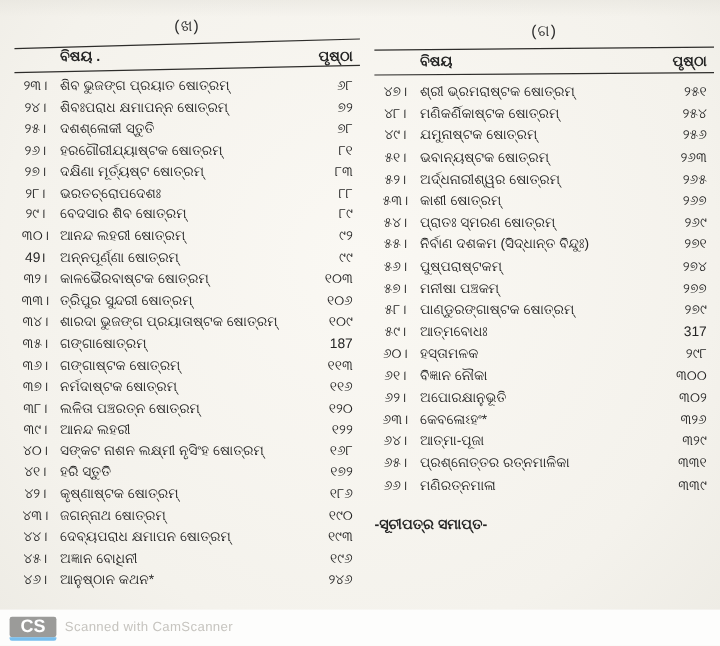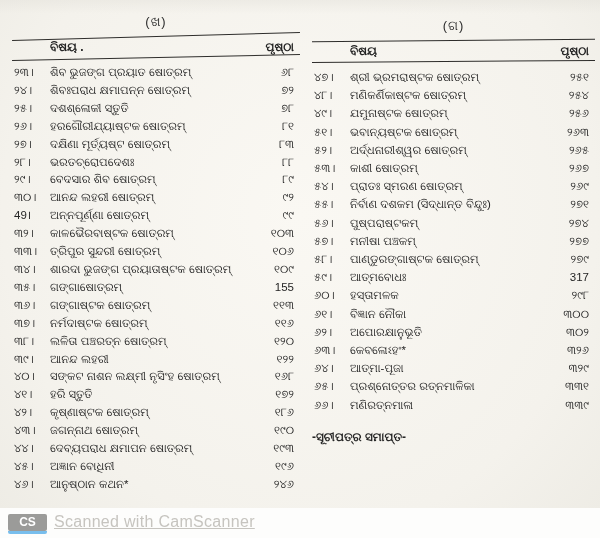--- a/index.html
+++ b/index.html
@@ -67,21 +67,21 @@
     align-items: baseline;
     font-size: 11.5px;
     line-height: 17.9px;
     white-space: nowrap;
     color: #242424;
   }
   .col-right .entry { line-height: 18.2px; }
   .e-no {
     width: 36px;
     flex: 0 0 36px;
-    text-align: left;
+    text-align: center;
     padding-right: 5px;
   }
   .e-title {
     flex: 1 1 auto;
     overflow: hidden;
     text-overflow: clip;
   }
   .e-page {
     flex: 0 0 46px;
     text-align: right;
@@ -98,43 +98,42 @@
     left: 8px;
     bottom: 7px;
     display: flex;
     align-items: center;
     gap: 7px;
   }
   .cs-badge {
     width: 39px; height: 17px;
     background: #9b9b99;
     color: #ffffff;
-    font-size: 12px;
+    font-size: 15px;
     font-weight: bold;
     display: flex;
     align-items: center;
     justify-content: center;
     border-radius: 2px;
     position: relative;
     text-align: center;
   }
   .cs-badge::after {
     content: "";
     position: absolute;
     left: 0; right: 0; bottom: -3px;
     height: 3px;
     background: #56aee8;
     border-radius: 0 0 2px 2px;
     opacity: .8;
   }
   .wm-text {
-    font-size: 16px;
+    font-size: 11px;
     color: #c6c4bf;
     letter-spacing: .3px;
-    text-decoration: underline;
   }
 </style>
 </head>
 <body>
 
 <div class="scan">
 
   <div class="col col-left">
     <div class="page-label">(ଖ)</div>
     <div class="rule rule-top"></div>
@@ -200,21 +199,21 @@
         <span class="e-page">୧୦୬</span>
       </div>
         <div class="entry">
         <span class="e-no">୩୪।</span>
         <span class="e-title">ଶାରଦା ଭୁଜଙ୍ଗ ପ୍ରୟାତାଷ୍ଟକ ଷୋତ୍ରମ୍</span>
         <span class="e-page">୧୦୯</span>
       </div>
         <div class="entry">
         <span class="e-no">୩୫।</span>
         <span class="e-title">ଗଙ୍ଗାଷୋତ୍ରମ୍</span>
-        <span class="e-page">155</span>
+        <span class="e-page">187</span>
       </div>
         <div class="entry">
         <span class="e-no">୩୬।</span>
         <span class="e-title">ଗଙ୍ଗାଷ୍ଟକ ଷୋତ୍ରମ୍</span>
         <span class="e-page">୧୧୩</span>
       </div>
         <div class="entry">
         <span class="e-no">୩୭।</span>
         <span class="e-title">ନର୍ମଦାଷ୍ଟକ ଷୋତ୍ରମ୍</span>
         <span class="e-page">୧୧୬</span>

